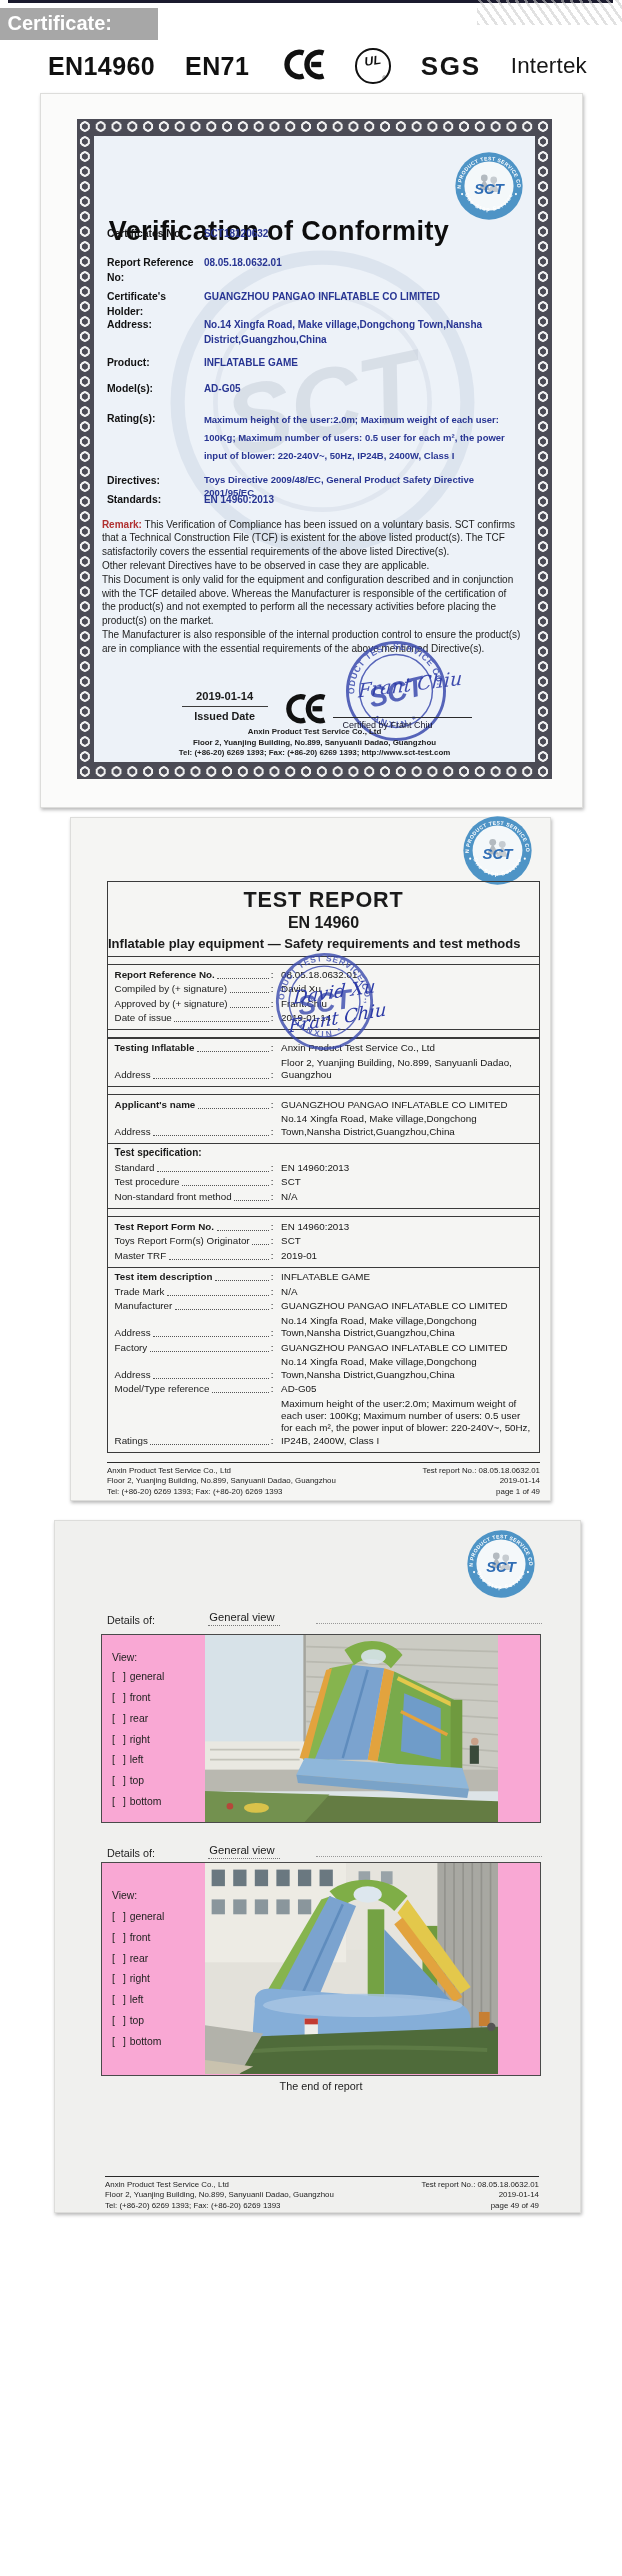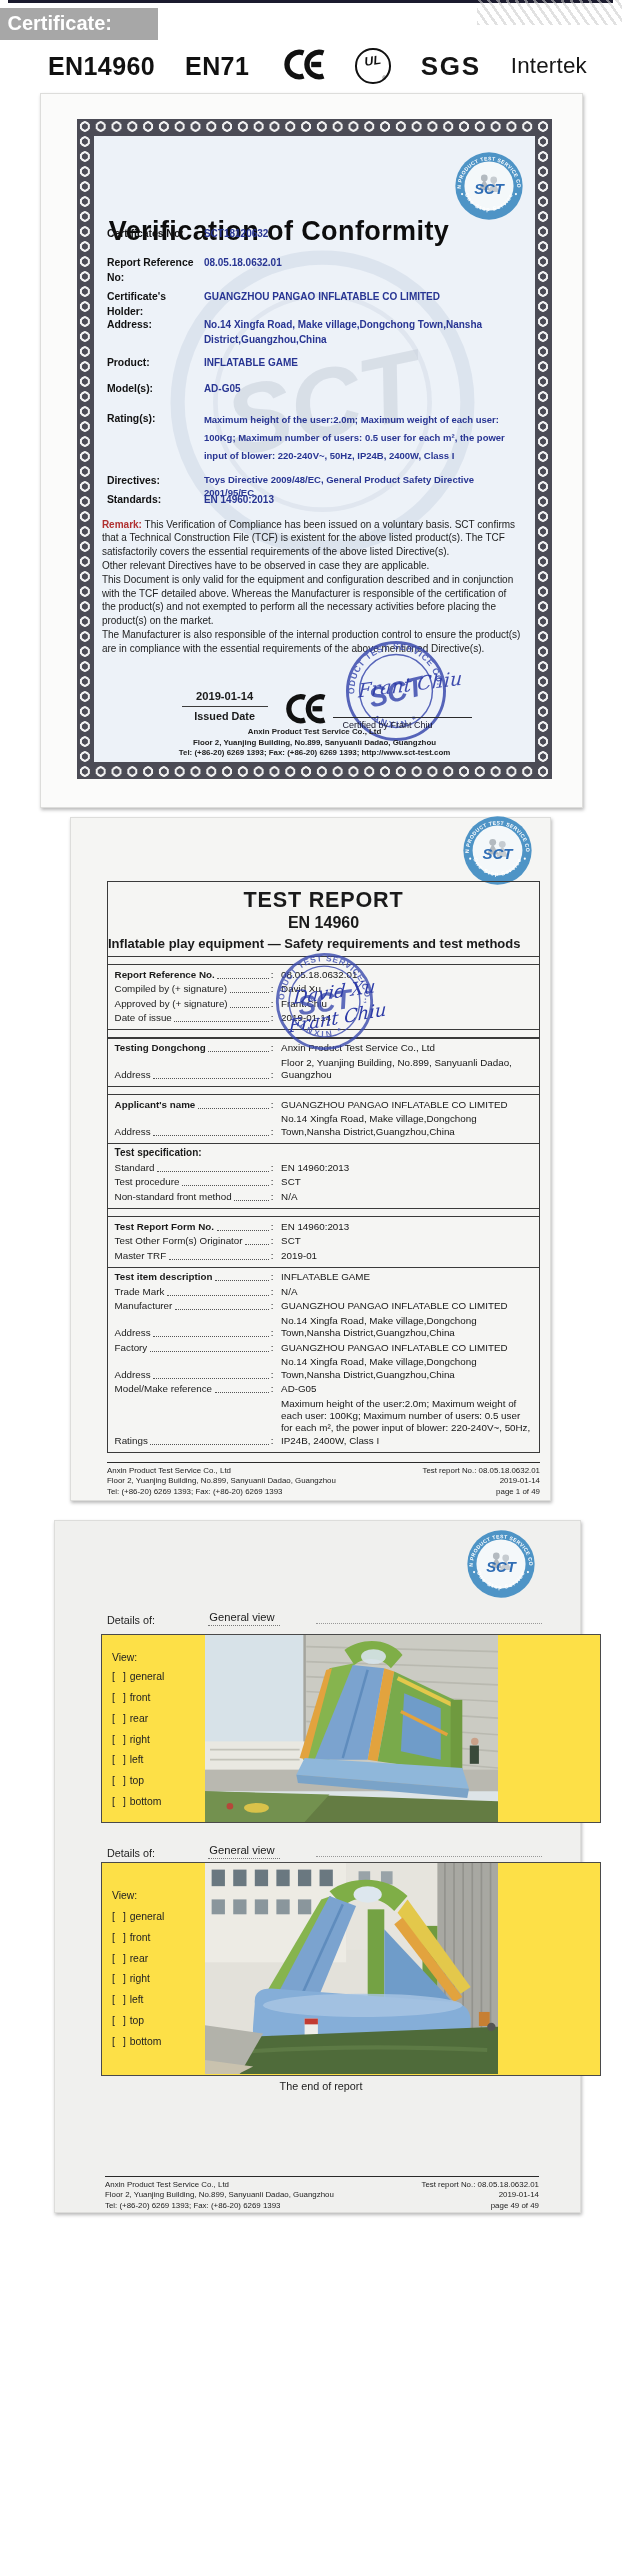--- a/index.html
+++ b/index.html
@@ -83,21 +83,21 @@
   .pfoot .fr{text-align:right;}
   .pfoot2{left:36px;top:644px;width:433px;}
   .pfoot3{left:50px;top:655px;width:434px;}
 
   
   .p3-logo{position:absolute;left:411px;top:8.3px;width:70px;height:70px;}
   .details-line{position:absolute;left:52px;width:435px;display:flex;align-items:flex-end;font-size:10.8px;gap:36px;}
   .details-line .dl{margin-right:16.6px;color:#222;}
   .details-line .dv{font-size:11.2px;border-bottom:1.2px dotted #777;padding:0 5px 1.7px 1.7px;}
   .details-line .dotline{flex:1;border-bottom:1.2px dotted #999;margin-bottom:1.7px;}
-  .photo-box{position:absolute;left:46px;width:500px;border:1.2px solid #4a4a4a;background:#fde047;box-sizing:border-box;}
+  .photo-box{position:absolute;left:46px;width:440px;border:1.2px solid #4a4a4a;background:#f9a8d4;box-sizing:border-box;}
   .view-col{position:absolute;left:10px;font-size:10.4px;color:#222;}
   .vitem{position:absolute;left:10px;font-size:10.4px;color:#222;}
   .cbx{white-space:pre;letter-spacing:0.8px;}
   .photo{position:absolute;left:103px;top:0;bottom:0;}
   .end-text{position:absolute;left:46px;top:559px;width:440px;text-align:center;font-size:10.8px;font-weight:500;color:#1d1d1d;}
 </style>
 </head>
 <body>
 
 <svg width="0" height="0" style="position:absolute" aria-hidden="true">
@@ -292,21 +292,21 @@
               <span class="cl">:</span>
             </span>
             <span class="tval">2019-01-14</span>
           </div>
       </div>
       <div class="tgap"></div>
 
       <div class="tbox">
         <div class="trow">
             <span class="tlab b">
-              <span class="lt">Testing Dongchong</span>
+              <span class="lt">Testing Inflatable</span>
               <span class="lead"></span>
               <span class="cl">:</span>
             </span>
             <span class="tval">Anxin Product Test Service Co., Ltd</span>
           </div>
         <div class="trow">
             <span class="tlab">
               <span class="lt">Address</span>
               <span class="lead"></span>
               <span class="cl">:</span>
@@ -368,21 +368,21 @@
         <div class="trow">
             <span class="tlab b">
               <span class="lt">Test Report Form No.</span>
               <span class="lead"></span>
               <span class="cl">:</span>
             </span>
             <span class="tval">EN 14960:2013</span>
           </div>
         <div class="trow">
             <span class="tlab">
-              <span class="lt">Test Other Form(s) Originator</span>
+              <span class="lt">Toys Report Form(s) Originator</span>
               <span class="lead"></span>
               <span class="cl">:</span>
             </span>
             <span class="tval">SCT</span>
           </div>
         <div class="trow">
             <span class="tlab">
               <span class="lt">Master TRF</span>
               <span class="lead"></span>
               <span class="cl">:</span>
@@ -435,21 +435,21 @@
         <div class="trow">
             <span class="tlab">
               <span class="lt">Address</span>
               <span class="lead"></span>
               <span class="cl">:</span>
             </span>
             <span class="tval">No.14 Xingfa Road, Make village,Dongchong Town,Nansha District,Guangzhou,China</span>
           </div>
         <div class="trow">
             <span class="tlab">
-              <span class="lt">Model/Make reference</span>
+              <span class="lt">Model/Type reference</span>
               <span class="lead"></span>
               <span class="cl">:</span>
             </span>
             <span class="tval">AD-G05</span>
           </div>
         <div class="trow">
             <span class="tlab">
               <span class="lt">Ratings</span>
               <span class="lead"></span>
               <span class="cl">:</span>

